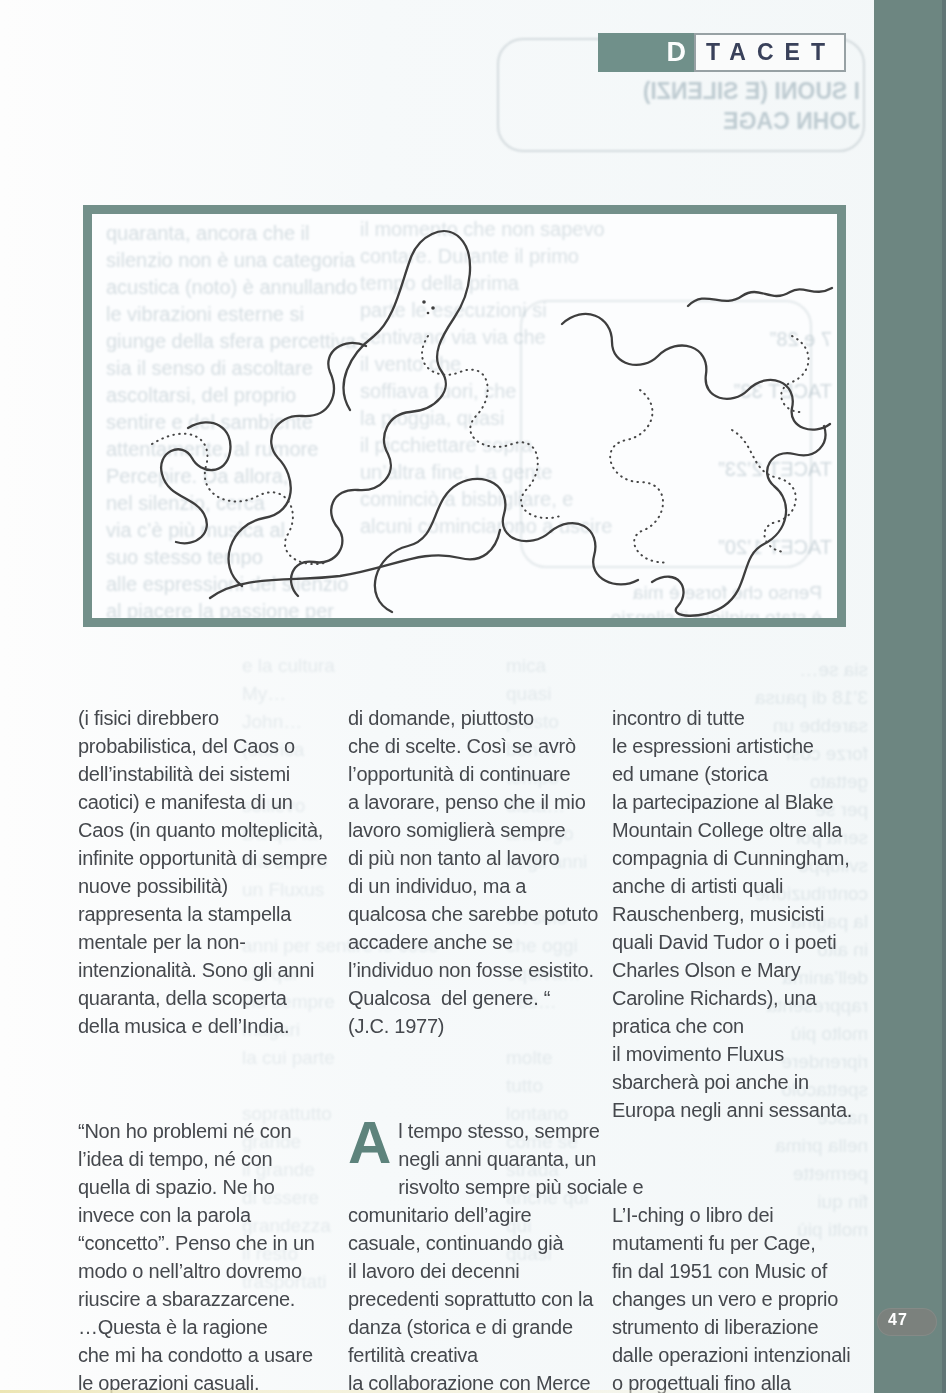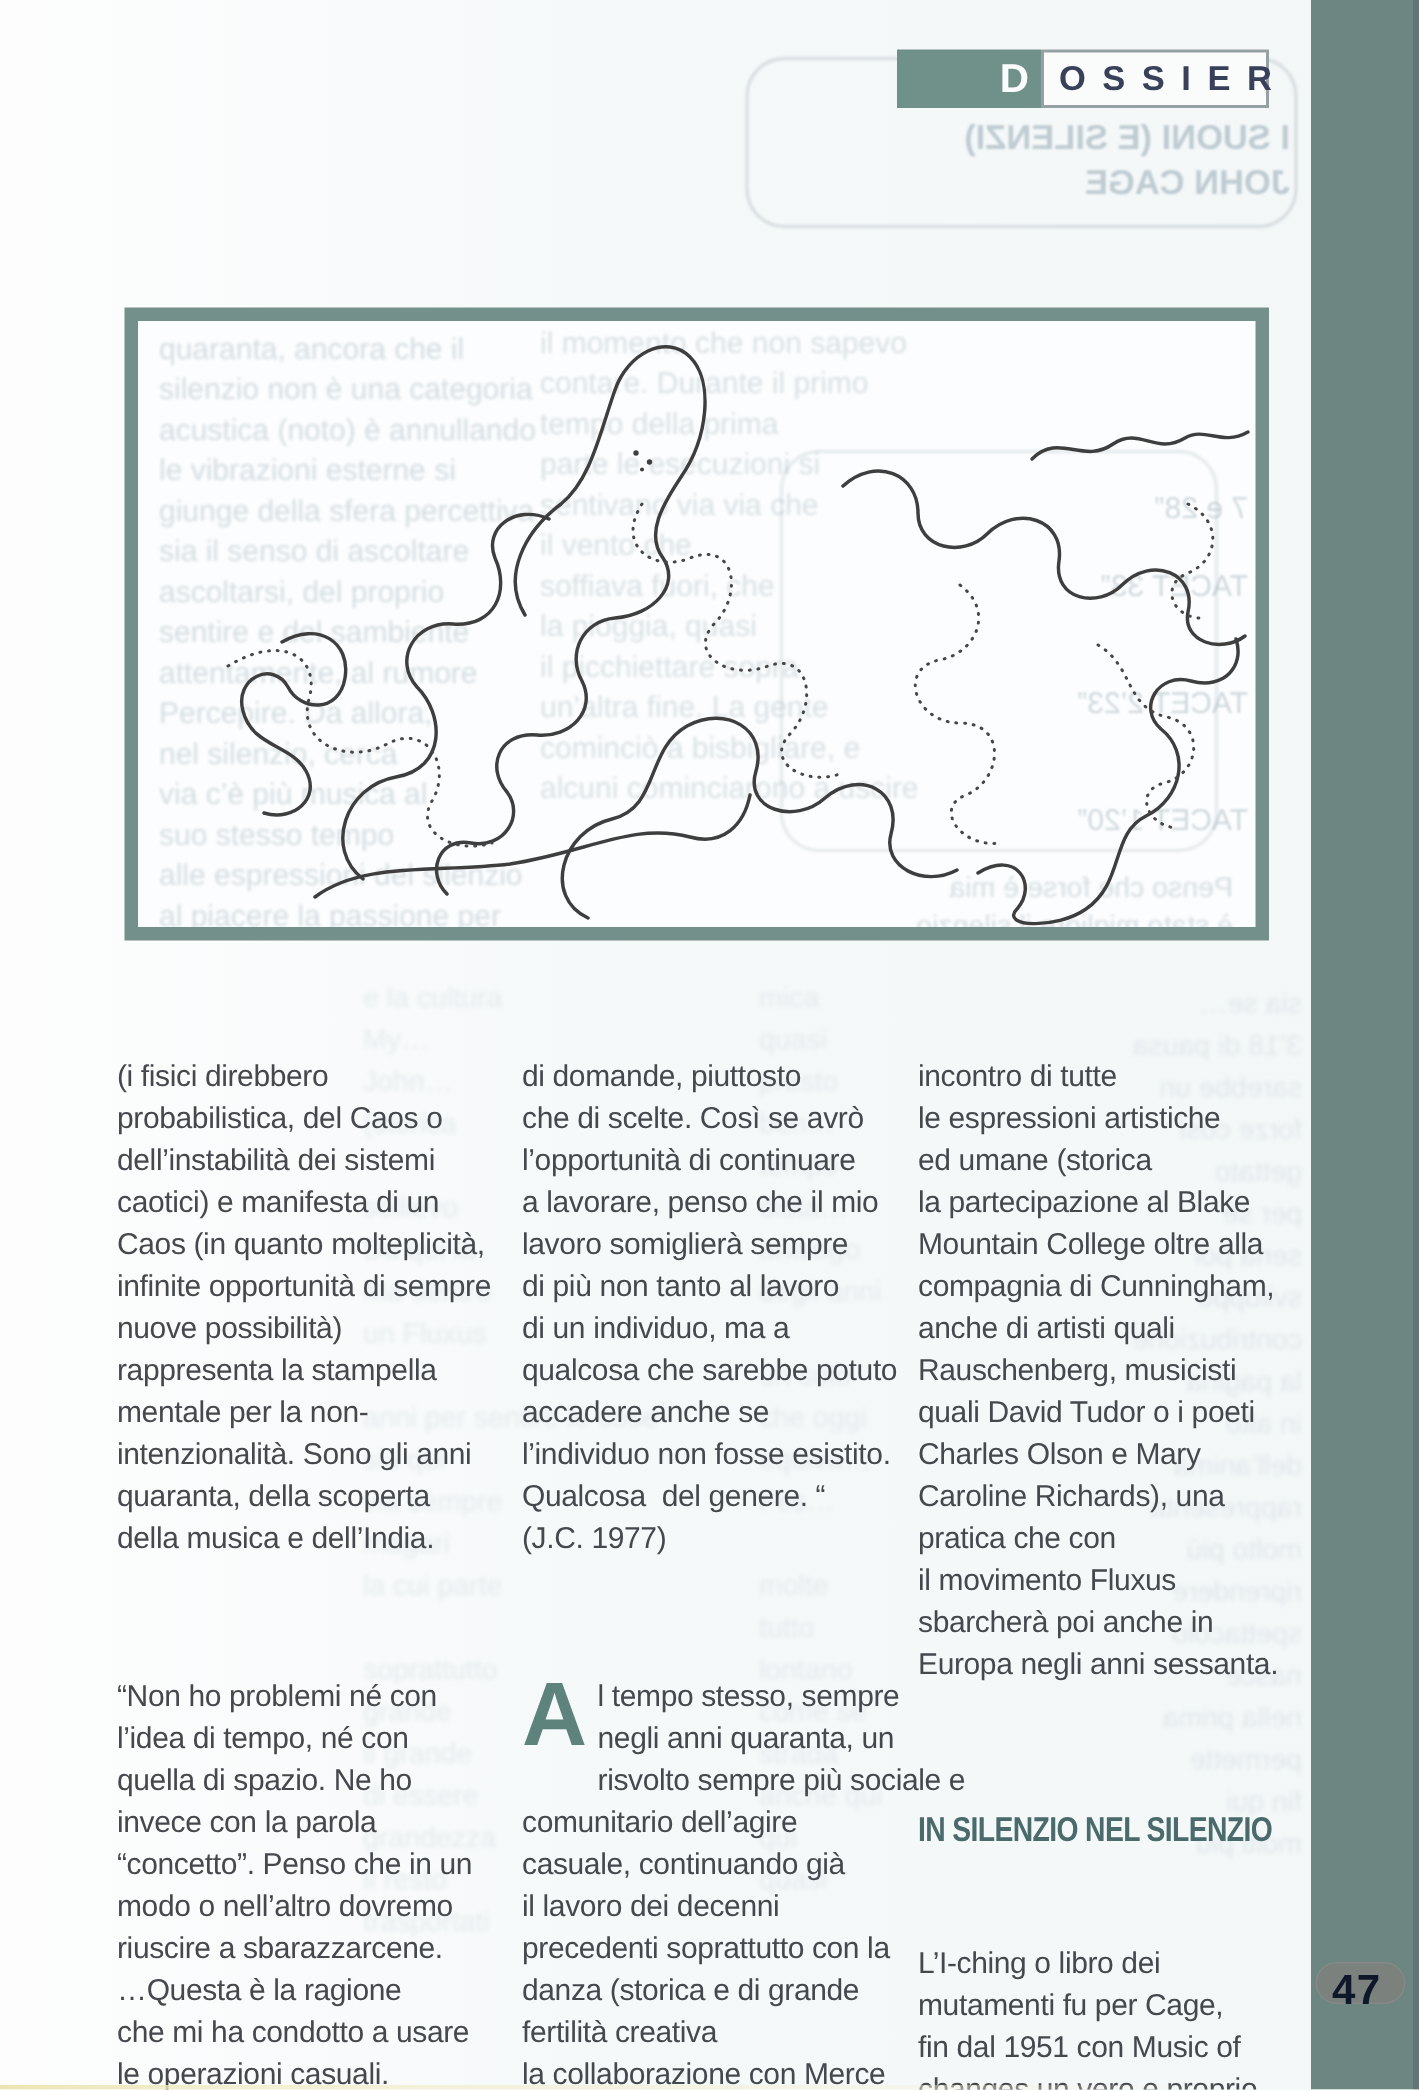--- a/index.html
+++ b/index.html
@@ -53,42 +53,42 @@
 
   
   .ghost-strip{font-size:19px;line-height:28px;opacity:.17;filter:blur(1.3px);}
   .gs1{left:242px;top:652px;width:120px;}
   .gs2{left:506px;top:652px;width:115px;}
   .gs3{left:744px;top:656px;width:124px;opacity:.19;}
 
   
   .page-pill{position:absolute;left:877px;top:1308px;width:60px;height:28px;background:#7b817d;
     border-radius:14px;box-shadow:inset 0 0 0 1px rgba(255,255,255,.08);}
-  .page-num{position:absolute;left:11px;top:3px;color:#0f172a;font-weight:bold;font-size:28px;letter-spacing:1px;}
+  .page-num{position:absolute;left:11px;top:3px;color:#ffffff;font-weight:bold;font-size:16px;letter-spacing:1px;}
 
   .bottom-line{position:absolute;left:0;bottom:0;width:874px;height:3px;
     background:linear-gradient(90deg,#e8dfa0 0%,#f1ecc8 18%,#f5f2dd 55%,rgba(245,242,221,0) 95%);opacity:.8;}
 </style>
 </head>
 <body>
 
 <div class="paper"></div>
 
 <div class="band"></div>
 
 <div class="ghost-frame-top"></div>
 
 <div class="ghost ghost-title mirror">I SUONI (E SILENZI)
 JOHN CAGE</div>
 
 <div class="dossier-bar">
   <span class="dossier-d">D</span>
 </div>
 <div class="dossier-box">
-  <span class="dossier-label">OSSIER</span>
+  <span class="dossier-label">TACET</span>
 </div>
 
 <div class="score-frame">
   <div class="score-inner">
     <div class="ghost-frame-inner"></div>
     <div class="ghost ghost-box-left">quaranta, ancora che il
 silenzio non è una categoria
 acustica (noto) è annullando
 le vibrazioni esterne si
 giunge della sfera percettiva
@@ -284,21 +284,20 @@
 compagnia di Cunningham,
 anche di artisti quali
 Rauschenberg, musicisti
 quali David Tudor o i poeti
 Charles Olson e Mary
 Caroline Richards), una
 pratica che con
 il movimento Fluxus
 sbarcherà poi anche in
 Europa negli anni sessanta.</div>
-  <div><span class="sil-heading">IN SILENZIO NEL SILENZIO</span></div>
   <div class="para"><span>L’I-ching o libro dei
 mutamenti fu per Cage,
 fin dal 1951 con </span><span class="italic">Music of
 changes</span><span> un vero e proprio
 strumento di liberazione
 dalle operazioni intenzionali
 o progettuali fino alla
 concezione, l’anno</span></div>
 </div>
 

